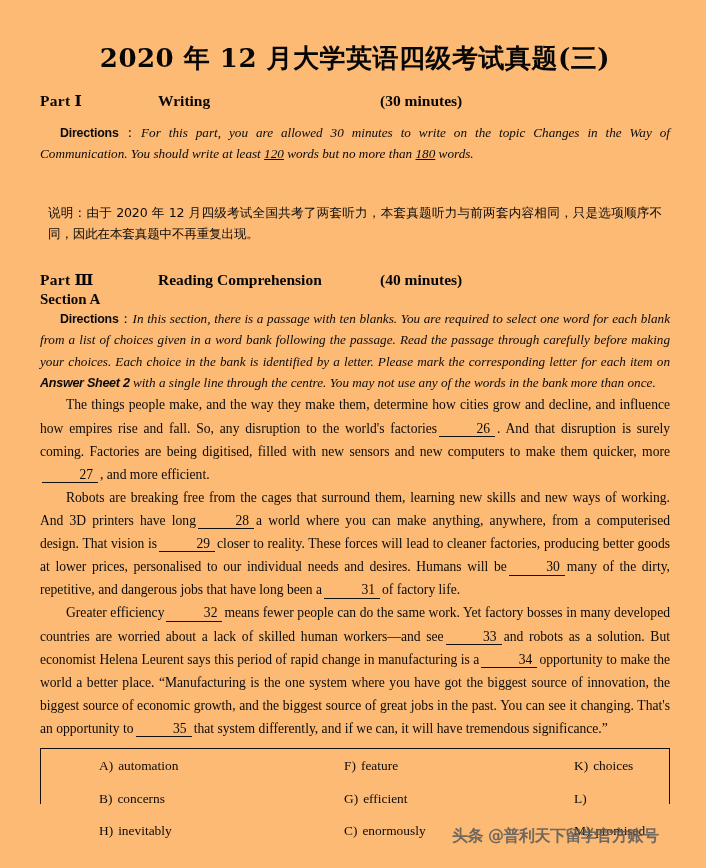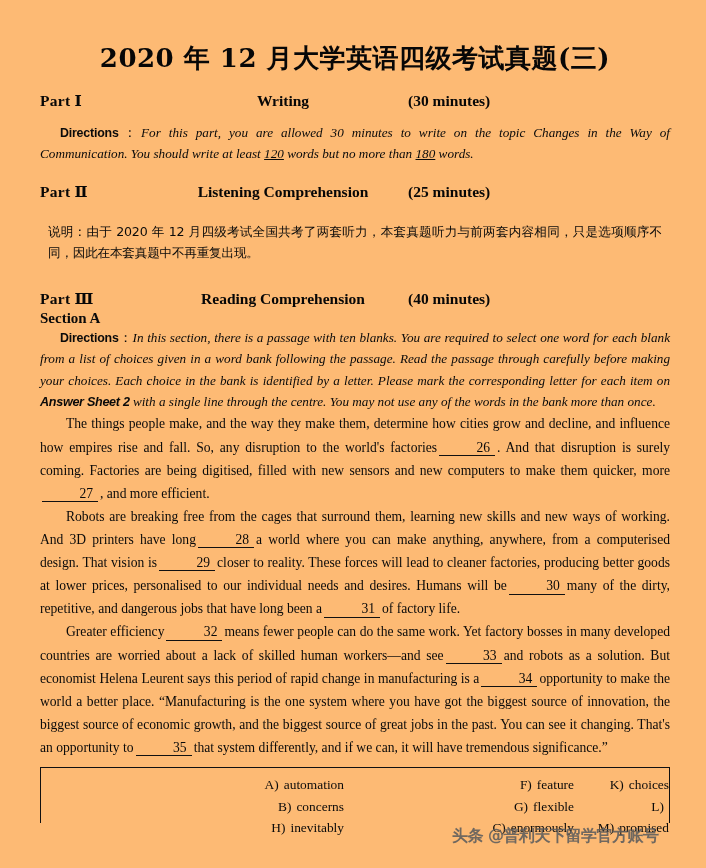--- a/index.html
+++ b/index.html
@@ -37,35 +37,33 @@
   }
 
   
   .part-row {
     display: flex;
     align-items: baseline;
     font-weight: bold;
     font-size: 15.5px;
     font-family: "Liberation Serif", "DejaVu Serif", serif;
     color: #070707;
-    gap: 14px;
   }
   .part-label {
     width: 118px;
     flex: none;
     letter-spacing: 0.3px;
   }
   .part-label .rn {
     font-family: "DejaVu Serif", serif;
     padding-left: 4px;
   }
   .part-name {
     width: 222px;
     flex: none;
-    text-align: center;
   }
   .part-time { flex: none; }
 
   .section-head {
     font-weight: bold;
     font-size: 15px;
     margin-top: 2px;
     font-family: "Liberation Serif", "DejaVu Serif", serif;
   }
 
@@ -137,22 +135,21 @@
     margin-top: 8px;
     padding: 7px 0 0 0;
     position: relative;
     height: 56px;
     box-sizing: border-box;
   }
   .wb-grid {
     display: grid;
     grid-template-columns: 245px 230px auto;
     padding-left: 58px;
-    row-gap: 2px;
-    text-align: right;
+    row-gap: 13px;
   }
   .wb-cell {
     font-size: 13.4px;
     line-height: 1.45;
     font-family: "Liberation Serif", "DejaVu Serif", serif;
     white-space: nowrap;
   }
   .wb-cell .lt { margin-right: 5px; }
 
   
@@ -188,25 +185,20 @@
       <span class="part-name">Writing</span>
       <span class="part-time">(30 minutes)</span>
     </div>
 
     <div class="spacer-sm"></div>
 
     <p class="directions"><span class="d-label">Directions</span><span class="colon">：</span><span>For this part, you are allowed 30 minutes to write on the topic Changes in the Way of Communication. You should write at least </span><span class="u-under">120</span><span> words but no more than </span><span class="u-under">180</span><span> words.</span></p>
 
     <div class="spacer-md"></div>
 
-    <div class="part-row">
-      <span class="part-label"><span>Part</span><span class="rn">Ⅱ</span></span>
-      <span class="part-name">Listening Comprehension</span>
-      <span class="part-time">(25 minutes)</span>
-    </div>
 
     <div class="spacer-sm"></div>
 
     <p class="cn-note">说明：由于 2020 年 12 月四级考试全国共考了两套听力，本套真题听力与前两套内容相同，只是选项顺序不同，因此在本套真题中不再重复出现。</p>
 
     <div class="spacer-md"></div>
 
     <div class="part-row">
       <span class="part-label"><span>Part</span><span class="rn">Ⅲ</span></span>
       <span class="part-name">Reading Comprehension</span>
@@ -223,21 +215,21 @@
 
     <p class="passage-p"><span>Greater efficiency</span><span class="blank">32</span><span>means fewer people can do the same work. Yet factory bosses in many developed countries are worried about a lack of skilled human workers—and see</span><span class="blank">33</span><span>and robots as a solution. But economist Helena Leurent says this period of rapid change in manufacturing is a</span><span class="blank">34</span><span>opportunity to make the world a better place. “Manufacturing is the one system where you have got the biggest source of innovation, the biggest source of economic growth, and the biggest source of great jobs in the past. You can see it changing. That's an opportunity to</span><span class="blank">35</span><span>that system differently, and if we can, it will have tremendous significance.”</span></p>
 
     <div class="wordbank">
       <div class="wb-grid">
         <div class="wb-cell"><span class="lt">A)</span><span>automation</span></div>
         <div class="wb-cell"><span class="lt">F)</span><span>feature</span></div>
         <div class="wb-cell"><span class="lt">K)</span><span>choices</span></div>
 
         <div class="wb-cell"><span class="lt">B)</span><span>concerns</span></div>
-        <div class="wb-cell"><span class="lt">G)</span><span>flexible</span></div>
+        <div class="wb-cell"><span class="lt">G)</span><span>efficient</span></div>
         <div class="wb-cell"><span class="lt">L)</span><span></span></div>
 
         <div class="wb-cell"><span class="lt">H)</span><span>inevitably</span></div>
         <div class="wb-cell"><span class="lt">C)</span><span>enormously</span></div>
         <div class="wb-cell"><span class="lt">M)</span><span>promised</span></div>
       </div>
     </div>
 
   </div>
 

